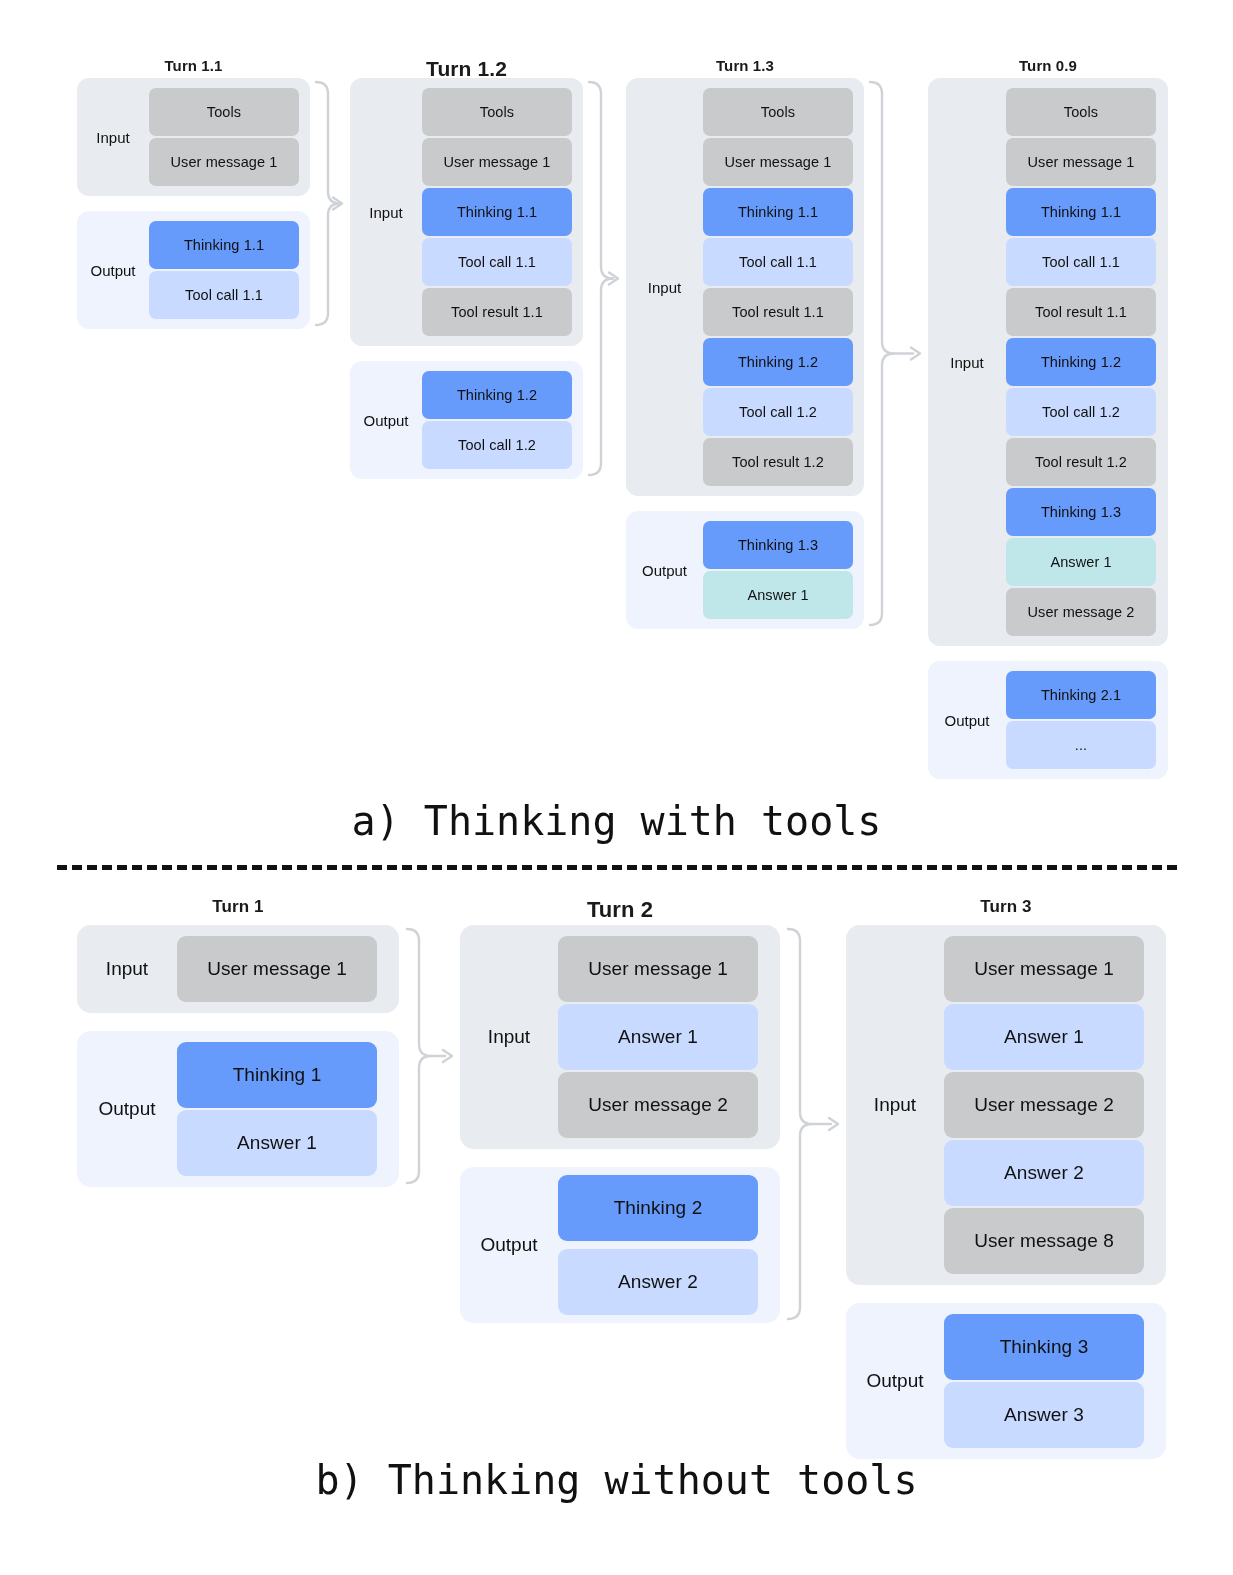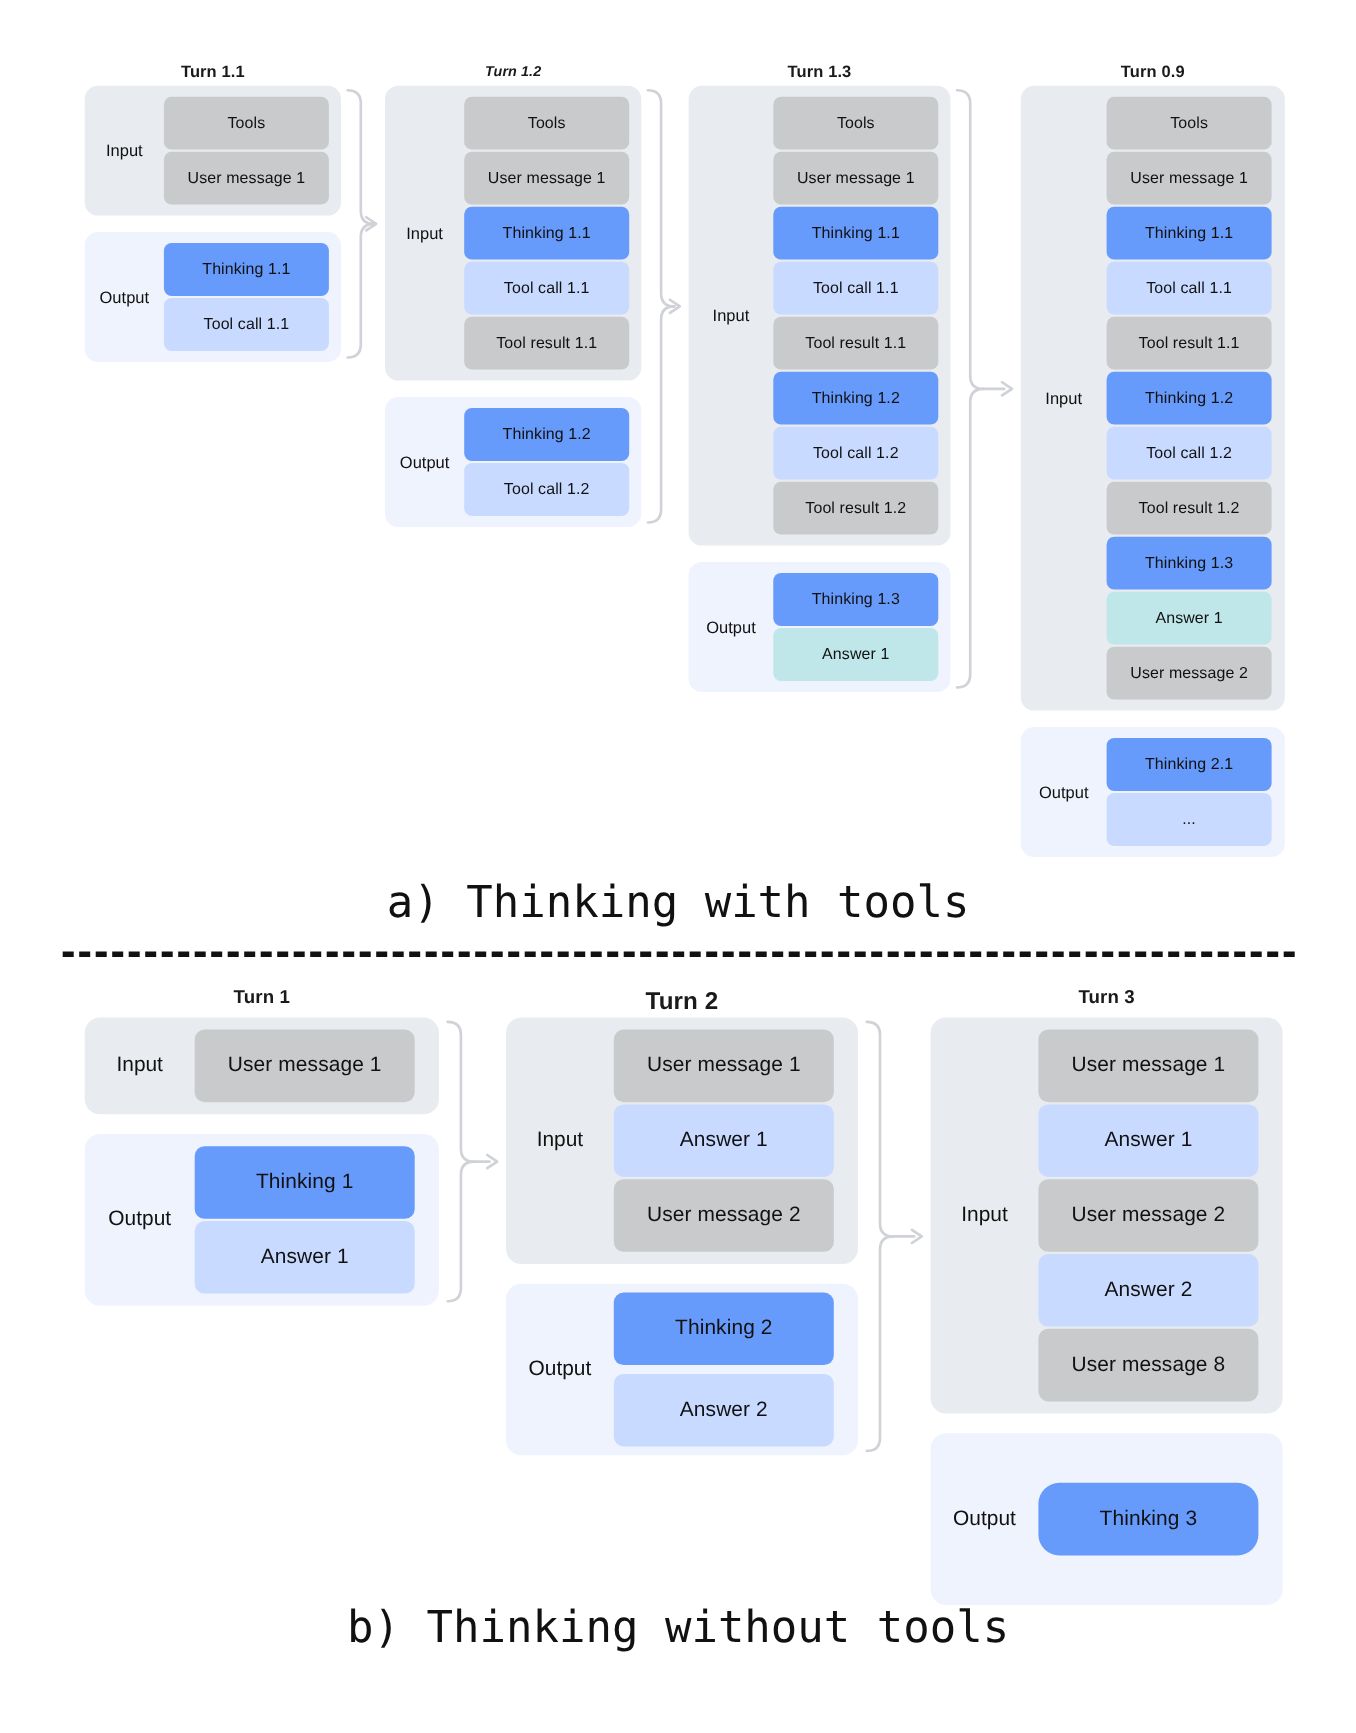--- a/index.html
+++ b/index.html
@@ -110,21 +110,21 @@
         <div class="chip gray" style="width: 150px; height: 48px; border-radius: 7px; font-size: 14.5px;">User message 1</div>
       </div>
     </div>
     <div class="panel output-panel" style="left: 77px; top: 211px; width: 233px; height: 118px; border-radius: 12px;">
       <div class="panel-label" style="width: 72px; font-size: 15px;">Output</div>
       <div class="stack" style="gap: 2px;">
         <div class="chip thinking" style="width: 150px; height: 48px; border-radius: 7px; font-size: 14.5px;">Thinking 1.1</div>
         <div class="chip lightblue" style="width: 150px; height: 48px; border-radius: 7px; font-size: 14.5px;">Tool call 1.1</div>
       </div>
     </div>
-    <div class="turn-title" style="left: 350px; width: 233px; top: 57px; font-size: 13px; font-style: italic;">Turn 1.2</div>
+    <div class="turn-title" style="left: 350px; width: 233px; top: 57px; font-size: 21px;">Turn 1.2</div>
     <div class="panel input-panel" style="left: 350px; top: 78px; width: 233px; height: 268px; border-radius: 12px;">
       <div class="panel-label" style="width: 72px; font-size: 15px;">Input</div>
       <div class="stack" style="gap: 2px;">
         <div class="chip gray" style="width: 150px; height: 48px; border-radius: 7px; font-size: 14.5px;">Tools</div>
         <div class="chip gray" style="width: 150px; height: 48px; border-radius: 7px; font-size: 14.5px;">User message 1</div>
         <div class="chip thinking" style="width: 150px; height: 48px; border-radius: 7px; font-size: 14.5px;">Thinking 1.1</div>
         <div class="chip lightblue" style="width: 150px; height: 48px; border-radius: 7px; font-size: 14.5px;">Tool call 1.1</div>
         <div class="chip gray" style="width: 150px; height: 48px; border-radius: 7px; font-size: 14.5px;">Tool result 1.1</div>
       </div>
     </div>
@@ -238,21 +238,22 @@
         <div class="chip gray" style="width: 200px; height: 66px; border-radius: 9px; font-size: 19px;">User message 1</div>
         <div class="chip lightblue" style="width: 200px; height: 66px; border-radius: 9px; font-size: 19px;">Answer 1</div>
         <div class="chip gray" style="width: 200px; height: 66px; border-radius: 9px; font-size: 19px;">User message 2</div>
         <div class="chip lightblue" style="width: 200px; height: 66px; border-radius: 9px; font-size: 19px;">Answer 2</div>
         <div class="chip gray" style="width: 200px; height: 66px; border-radius: 9px; font-size: 19px;">User message 8</div>
       </div>
     </div>
     <div class="panel output-panel" style="left: 846px; top: 1303px; width: 320px; height: 156px; border-radius: 14px;">
       <div class="panel-label" style="width: 98px; font-size: 19px;">Output</div>
       <div class="stack" style="gap: 2px;">
-        <div class="chip thinking" style="width: 200px; height: 66px; border-radius: 19px; font-size: 19px;">Thinking 3</div>
+        <div class="chip thinking" style="width: 200px; height: 66px; border-radius: 9px; font-size: 19px;">Thinking 3</div>
+        <div class="chip lightblue" style="width: 200px; height: 66px; border-radius: 9px; font-size: 19px;">Answer 3</div>
       </div>
     </div>
     <div class="connector" style="left: 0px; top: 0px; width: 1233px; height: 1575px;">
       <svg width="1233" height="1575">
         <path d="M 407 929 Q 419 929 419 941 L 419 1044 Q 419 1056 431 1056 M 419 1068 Q 419 1056 431 1056 M 419 1068 L 419 1171 Q 419 1183 407 1183" fill="none" stroke="#cfd2d6" stroke-width="2.4" stroke-linecap="round"></path>
         <path d="M 431 1056 L 445 1056" fill="none" stroke="#cfd2d6" stroke-width="2.4" stroke-linecap="round"></path>
         <path d="M 443 1050 L 452 1056 L 443 1062" fill="none" stroke="#cfd2d6" stroke-width="2.4" stroke-linejoin="round" stroke-linecap="round"></path>
       </svg>
     </div>
     <div class="connector" style="left: 0px; top: 0px; width: 1233px; height: 1575px;">

